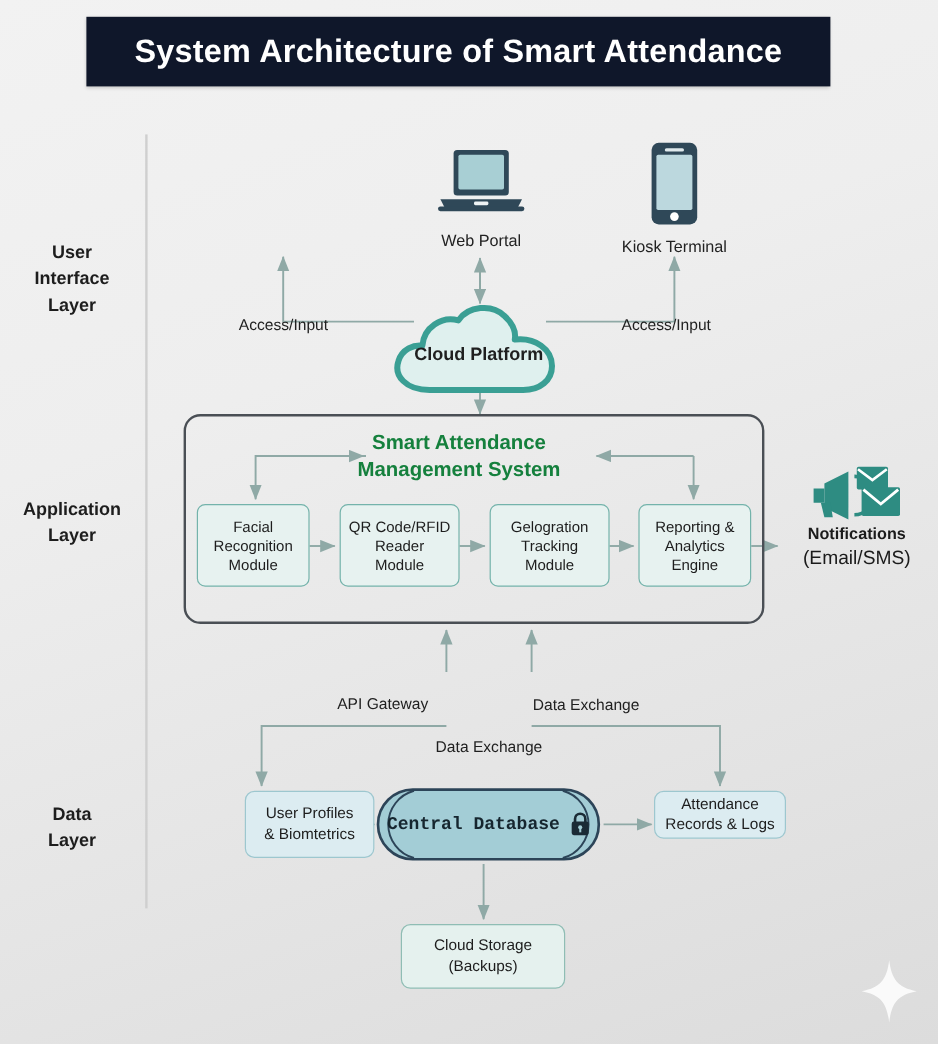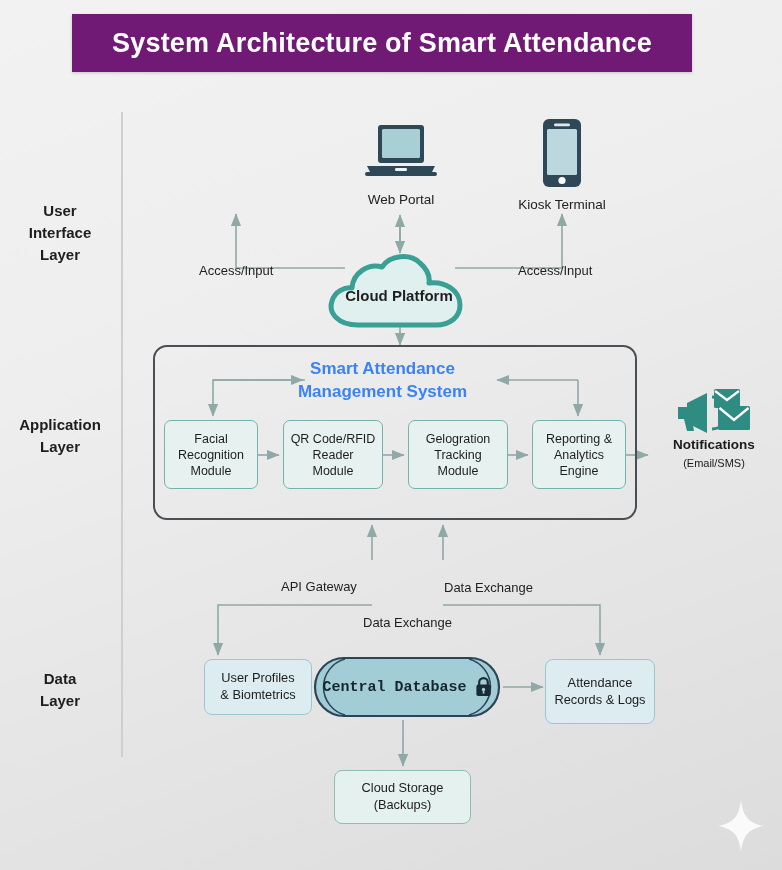--- a/index.html
+++ b/index.html
@@ -13,21 +13,21 @@
     overflow: hidden;
   }
 
   .stage { position: absolute; inset: 0; }
 
   
   .title-bar {
     position: absolute;
     left: 72px; top: 14px;
     width: 620px; height: 58px;
-    background: #701a75;
+    background: #0f172a;
     display: flex; align-items: center; justify-content: center;
     box-shadow: 0 1px 3px rgba(0,0,0,0.18);
   }
   .title-bar .title-text {
     color: #ffffff;
     font-size: 27px;
     font-weight: bold;
     letter-spacing: 0.2px;
     white-space: nowrap;
   }
@@ -82,21 +82,21 @@
     left: 153px; top: 345px;
     width: 484px; height: 175px;
     border: 2px solid #4a4f55;
     border-radius: 14px;
     background: transparent;
   }
   .app-title {
     position: absolute;
     left: 153px; top: 358px; width: 459px;
     text-align: center;
-    font-size: 17px; font-weight: bold; color: #3b82f6;
+    font-size: 17px; font-weight: bold; color: #15803d;
     line-height: 1.35;
   }
 
   .module {
     position: absolute;
     top: 420px;
     height: 69px;
     border: 1.6px solid #74b3ab;
     border-radius: 7px;
     background: #e7f2f0;
@@ -113,35 +113,35 @@
 
   
   .notif {
     position: absolute; left: 650px; top: 388px; width: 128px;
     text-align: center;
   }
   .notif .notif-label {
     font-size: 13.5px; font-weight: bold; color: #1b1b1b; line-height: 1.3;
     margin-top: 2px;
   }
-  .notif .notif-sub { font-weight: normal; font-size: 11px; }
+  .notif .notif-sub { font-weight: normal; font-size: 16px; }
 
   
   .data-box {
     position: absolute;
     border: 1.6px solid #9dc7cf;
     border-radius: 8px;
     background: #dcecf1;
     display: flex; align-items: center; justify-content: center;
     text-align: center;
     font-size: 12.8px; color: #1d1d1d;
     line-height: 1.3;
   }
   .box-userprofiles { left: 164px; top: 659px; width: 108px; height: 56px; margin-left: 40px; }
-  .box-attendance   { left: 545px; top: 659px; width: 110px; height: 65px; }
+  .box-attendance   { left: 545px; top: 659px; width: 110px; height: 40px; }
   .box-cloudstorage {
     left: 334px; top: 770px; width: 137px; height: 54px;
     background: #e5f1ee; border-color: #8fbdb4; justify-content: center;
   }
 
   
   .db-wrap { position: absolute; left: 313px; top: 656px; width: 188px; height: 62px; }
   .db-label {
     position: absolute; inset: 0;
     display: flex; align-items: center; justify-content: center;

